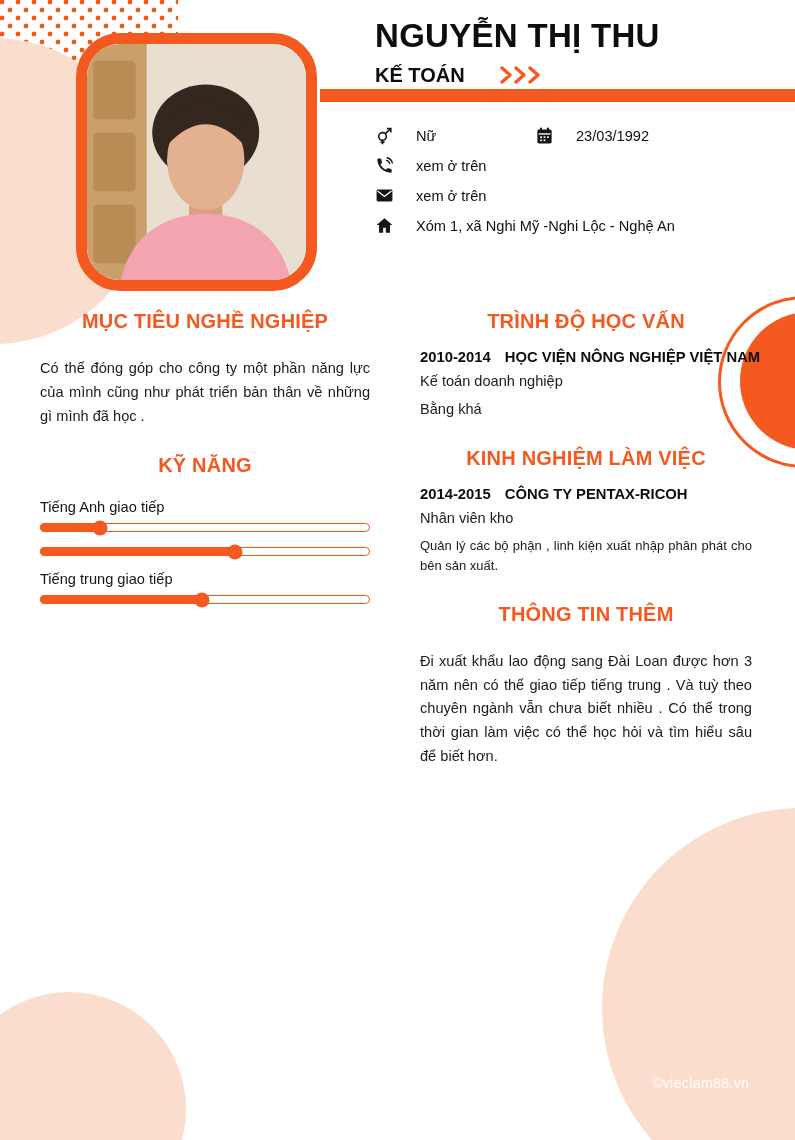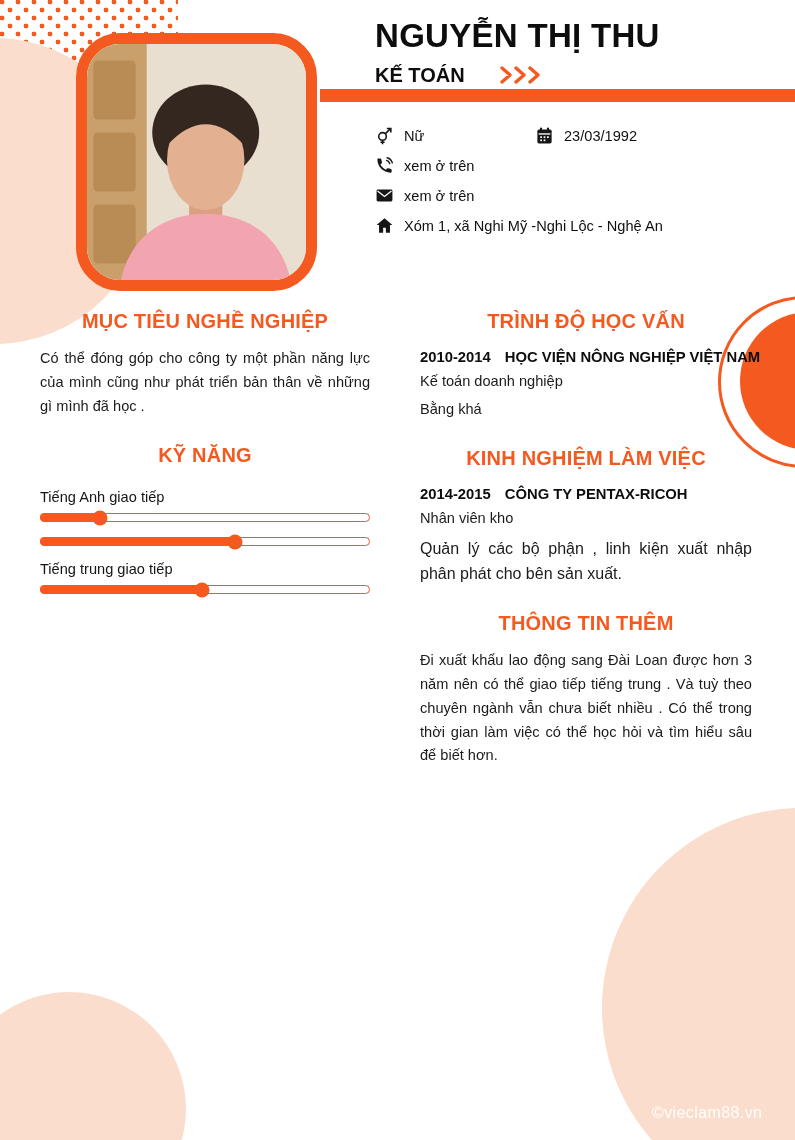--- a/index.html
+++ b/index.html
@@ -35,49 +35,49 @@
   .orange-bar{position:absolute;left:320px;top:89px;right:0;height:13px;background:var(--accent);z-index:1}
   .header-text{position:absolute;left:375px;top:17px;z-index:2}
   .cv-name{font-size:33px;font-weight:800;letter-spacing:.3px;color:#0d0d0d;line-height:1.15}
   .title-row{display:flex;align-items:center;gap:34px;margin-top:9px}
   .cv-title{font-size:20px;font-weight:800;color:#0d0d0d}
   .chevrons{display:flex;align-items:center}
 
   
   .contact{position:absolute;left:375px;top:126px;width:410px;z-index:2}
   .c-row{display:flex;align-items:center;margin-bottom:11px;min-height:19px}
-  .c-item{display:flex;align-items:center;gap:10px;font-size:14.6px;color:#101010}
+  .c-item{display:flex;align-items:center;gap:22px;font-size:14.6px;color:#101010}
   .c-item.first{width:160px}
   .c-icon{display:inline-flex;width:19px;height:19px;align-items:center;justify-content:center}
 
   
   .col{position:absolute;top:310px;z-index:2}
   .left-col{left:40px;width:330px}
   .right-col{left:420px;width:332px}
   .h{font-size:20px;font-weight:700;color:var(--accent);text-align:center;letter-spacing:.2px}
-  .para{font-size:14.6px;line-height:1.63;color:#1b1b1b;text-align:justify;margin-top:14px}
+  .para{font-size:14.6px;line-height:1.63;color:#1b1b1b;text-align:justify;margin-top:24px}
   .para.left{text-align:left}
 
   
   .skills{margin-top:22px}
   .skill{margin-top:15px}
   .skill-label{font-size:14.6px;color:#151515;margin-bottom:8px}
   .skill-track{position:relative;height:9px;border:1.6px solid var(--accent);border-radius:6px;background:#fff}
   .skill-fill{position:absolute;left:-1px;top:-1px;bottom:-1px;background:var(--accent);border-radius:6px}
   .skill-thumb{position:absolute;top:50%;width:15px;height:15px;border-radius:50%;
     background:var(--accent);transform:translate(-50%,-50%)}
 
   .gap-lg{margin-top:26px}
   .entry{margin-top:16px}
   .entry-head{display:flex;gap:14px;font-weight:700;font-size:14.8px;white-space:nowrap;color:#0d0d0d}
   .entry-line{font-size:14.6px;color:#1b1b1b;margin-top:6px;line-height:1.5}
-  .entry-desc{font-size:16px;color:#1b1b1b;margin-top:6px;line-height:1.58;text-align:justify}
-
-  
-  .watermark{position:absolute;left:652px;top:1104px;z-index:3;font-size:16px;
+  .entry-desc{font-size:13px;color:#1b1b1b;margin-top:6px;line-height:1.58;text-align:justify}
+
+  
+  .watermark{position:absolute;left:652px;top:1075px;z-index:3;font-size:14px;
     color:rgba(255,255,255,.93);letter-spacing:.4px}
 </style>
 </head>
 <body>
 
 <div class="page">
 
   <div class="deco deco-dots"></div>
   <div class="deco circle deco-left-circle"></div>
   <div class="deco circle deco-bl-circle"></div>

